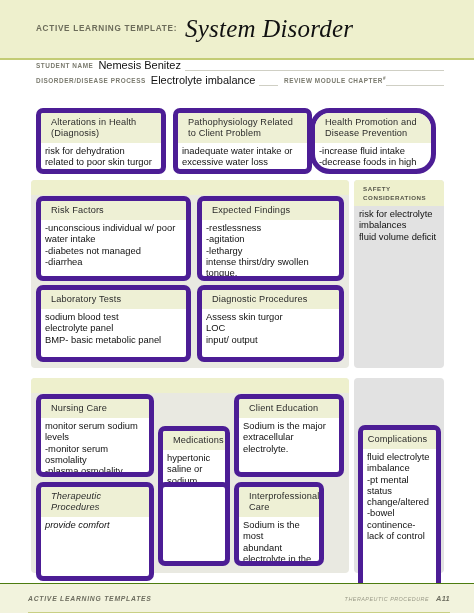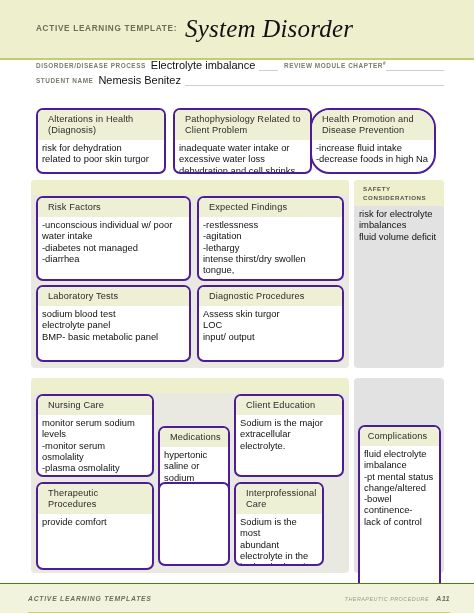--- a/index.html
+++ b/index.html
@@ -91,21 +91,21 @@
     text-transform: uppercase;
     font-weight: 700;
     white-space: nowrap;
     padding: 0 0 2px 6px;
   }
   .rmc sup { font-size: 4.6px; }
 
   
   .card {
     background: #ffffff;
-    border: 2px solid #4c1d95;
+    border: 5px solid #4c1d95;
     border-radius: 7px;
     box-sizing: border-box;
     overflow: hidden;
     position: absolute;
   }
   .card-head {
     background: #eef0d5;
     padding: 4px 8px 4px 10px;
     font-size: 9.2px;
     color: #2b2b2b;
@@ -199,21 +199,21 @@
   }
   #panel-pcc .panel-strip {
     position: absolute; left: 0; top: 0;
     width: 100%; height: 15px;
     background: #eef0cd;
     border-radius: 4px 4px 0 0;
   }
   #card-nursing       { left: 36px;  top: 394px; width: 118px; height: 83px; }
   #card-medications   { left: 158px; top: 394px; width: 72px;  height: 83px; margin-top: 32px; }
   #card-clientedu     { left: 234px; top: 394px; width: 110px; height: 83px; }
-  #card-therapeutic   { left: 36px;  top: 482px; width: 118px; height: 88px; }
+  #card-therapeutic   { left: 36px;  top: 482px; width: 118px; height: 99px; font-style: italic; }
   #card-blank         { left: 158px; top: 482px; width: 72px;  height: 84px; }
   #card-interprof     { left: 234px; top: 482px; width: 90px; height: 84px; }
 
   
   #panel-complications {
     left: 354px; top: 378px;
     width: 90px; height: 195px;
     background: #e2e2e2;
     border-radius: 4px;
   }
@@ -271,30 +271,30 @@
 
 <div class="header-band">
   <div class="header-inner">
     <span class="alt-label">Active Learning Template:</span>
     <span class="alt-title">System Disorder</span>
   </div>
 </div>
 
 <div class="ident">
   <div class="ident-row">
+    <span class="ident-key">Student Name</span>
+    <span class="ident-val">Nemesis Benitez</span>
+    <span class="ident-rule"></span>
+  </div>
+  <div class="ident-row">
     <span class="ident-key">Disorder/Disease Process</span>
     <span class="ident-val">Electrolyte imbalance</span>
     <span class="ident-rule"></span>
     <span class="rmc"><span>Review Module Chapter</span><sup>#</sup></span>
     <span class="ident-rule short"></span>
-  </div>
-  <div class="ident-row">
-    <span class="ident-key">Student Name</span>
-    <span class="ident-val">Nemesis Benitez</span>
-    <span class="ident-rule"></span>
   </div>
 </div>
 
 <div class="top-row">
   <div class="card" id="card-alterations">
     <div class="card-head">Alterations in
 Health (Diagnosis)</div>
     <div class="card-body">risk for dehydration
 related to poor skin turgor</div>
   </div>

